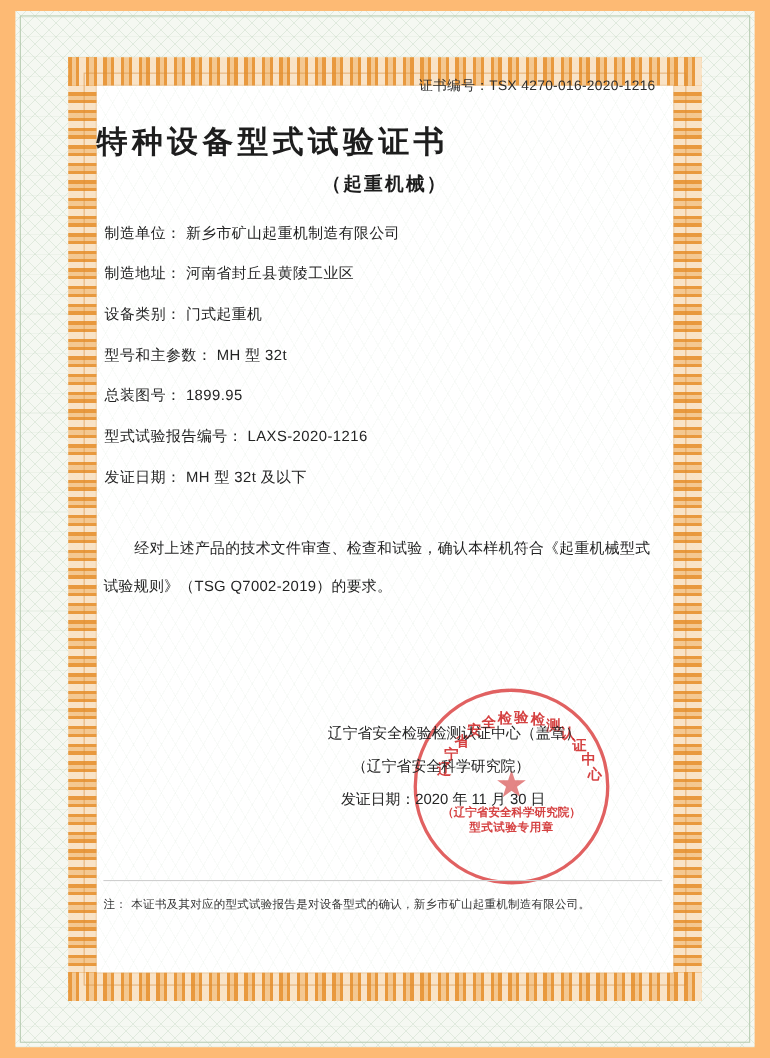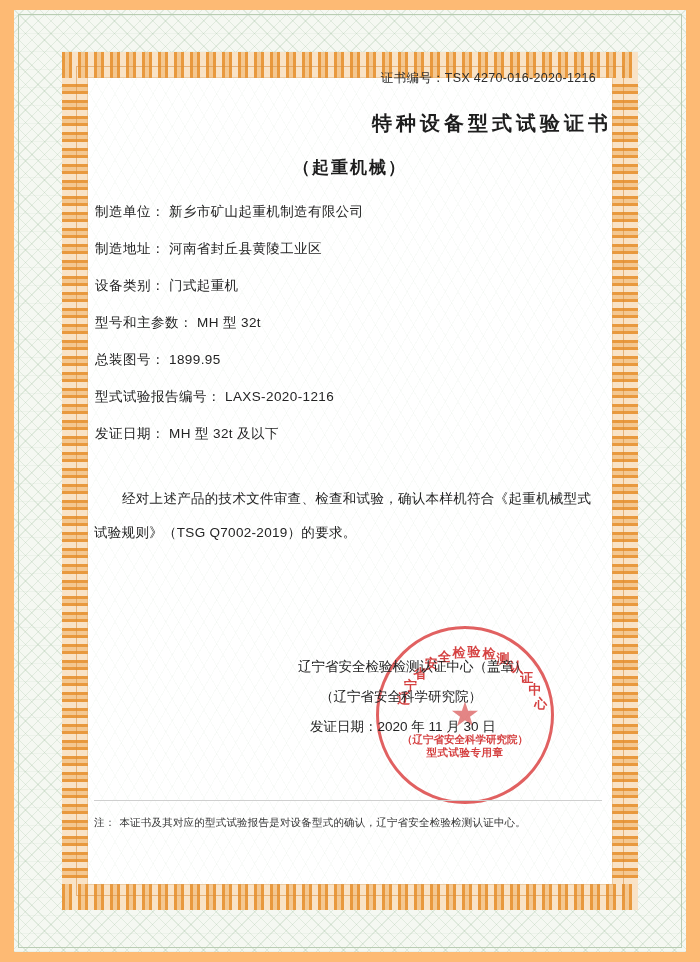--- a/index.html
+++ b/index.html
@@ -120,24 +120,24 @@
     letter-spacing: 0.3px;
     color: #2e2e2e;
     white-space: nowrap;
   }
 
   .title-main {
     position: absolute;
     left: 0;
     right: 0;
     top: 32px;
-    text-align: right;
+    text-align: left;
     font-family: "DejaVu Serif", serif;
     font-weight: bold;
-    font-size: 20px;
+    font-size: 28px;
     letter-spacing: 4px;
     color: #1d1d1d;
   }
   .title-sub {
     position: absolute;
     left: 0;
     right: 0;
     top: 78px;
     text-align: center;
     font-family: "DejaVu Serif", serif;
@@ -352,17 +352,17 @@
     </div>
 
     <div class="sign-block">
       <div class="sign-line">辽宁省安全检验检测认证中心（盖章）</div>
       <div class="sign-line indent1">（辽宁省安全科学研究院）</div>
       <div class="sign-line indent2">发证日期：2020 年 11 月 30 日</div>
     </div>
 
     <div class="note-rule"></div>
     <div class="note">
-      <span class="note-label">注：</span><span>本证书及其对应的型式试验报告是对设备型式的确认，辽宁省安全检验检测认证中心。</span>
+      <span class="note-label">注：</span><span>本证书及其对应的型式试验报告是对设备型式的确认，新乡市矿山起重机制造有限公司。</span>
     </div>
 
   </div>
 </div>
 
 </body></html>

